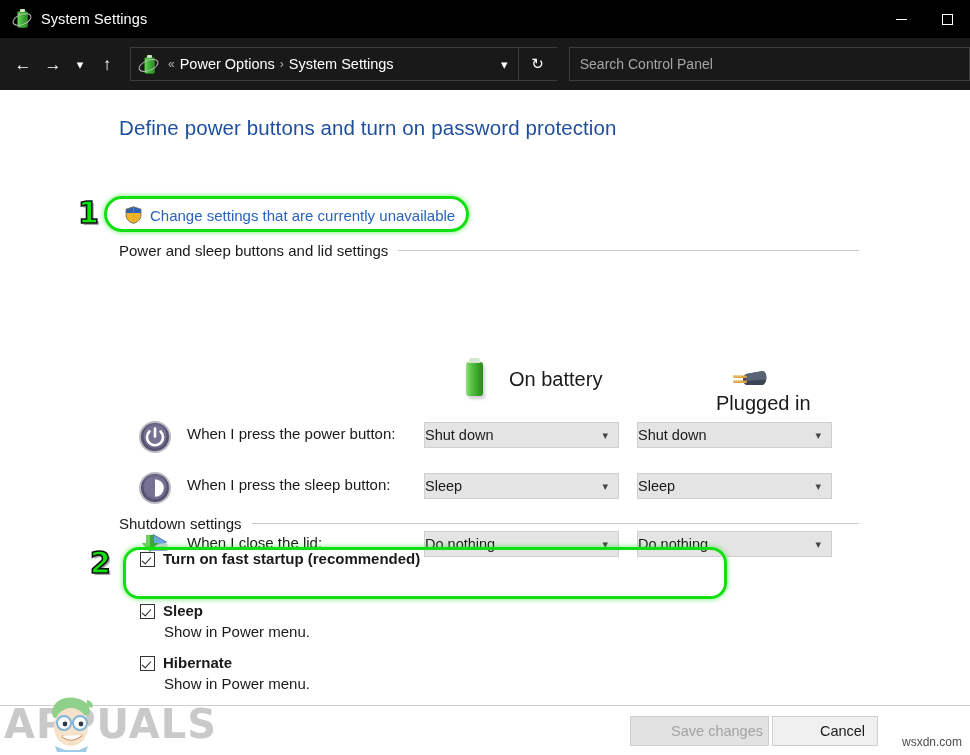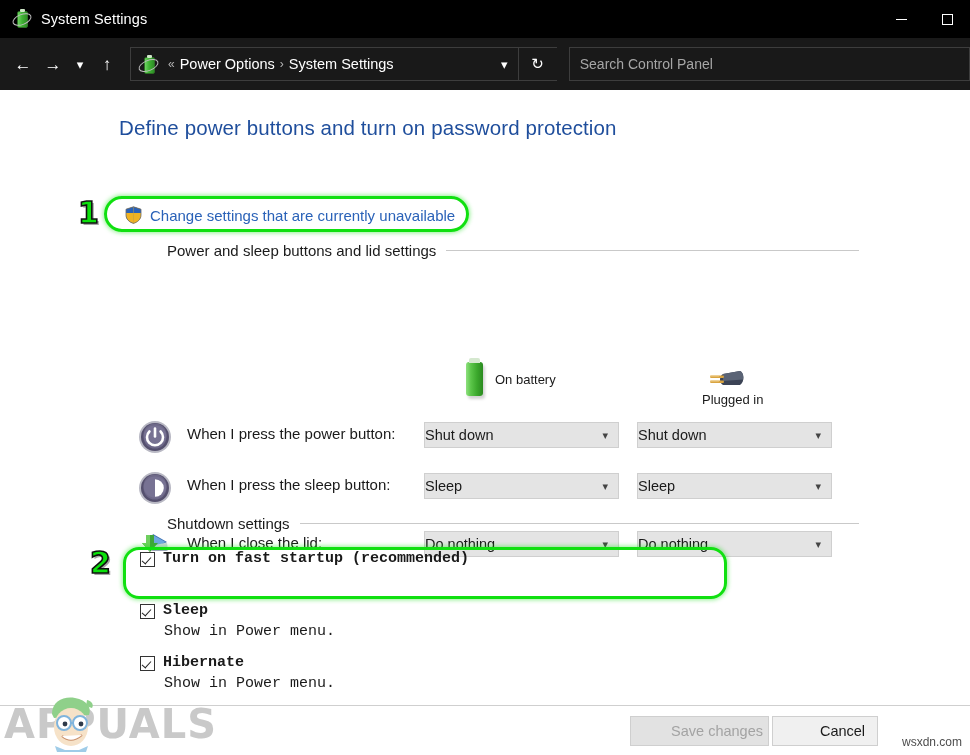--- a/index.html
+++ b/index.html
@@ -191,36 +191,36 @@
   .marker-2 { left: 90px; top: 458px; }
 
   
   .section-head {
     position: absolute;
     left: 119px;
     display: flex; align-items: center;
     width: 740px;
   }
   .section-head .lbl {
-    color: #1a1a1a; font-size: 15px; white-space: nowrap; margin-left: 48px;
+    color: #1a1a1a; font-size: 15px; white-space: nowrap;
   }
   .section-head .rule {
     flex: 1; height: 1px; background: #c9c9c9; margin-left: 10px;
   }
   .sec-power { top: 152px; }
   .sec-shutdown { top: 425px; }
 
   
   .col-head {
     position: absolute; display: flex; align-items: center;
   }
   .col-battery { left: 466px; top: 272px; }
   .col-plug { left: 690px; top: 278px; flex-direction: column; }
   .col-head .lbl {
-    color: #1a1a1a; font-size: 13px; margin-left: 12px; white-space: nowrap;
+    color: #1a1a1a; font-size: 20px; margin-left: 26px; white-space: nowrap;
   }
   .batt-big {
     width: 17px; height: 34px;
     background: linear-gradient(to right,#8fe07f 0%,#5cc64a 28%,#3ba82c 65%,#2b8a20 100%);
     border-radius: 3px;
     position: relative;
     box-shadow: 2px 3px 3px rgba(0,0,0,.18);
   }
   .batt-big::before {
     content:""; position:absolute; left: 3px; top: -4px;
@@ -254,21 +254,21 @@
   .combo.c2 { left: 637px; width: 195px; }
   .combo .val {
     color: #1a1a1a; font-size: 14.5px; padding-left: 0;
   }
   .combo .arr {
     margin-left: auto; padding-right: 10px;
     color: #444; font-size: 11px; line-height: 1;
   }
 
   
-  .opt { position: absolute; left: 140px; font-family: Liberation Mono, monospace; }
+  .opt { position: absolute; left: 140px; }
   .opt-1 { top: 460px; }
   .opt-2 { top: 512px; }
   .opt-3 { top: 564px; }
   .cbrow { display: flex; align-items: flex-start; }
   .cb {
     width: 15px; height: 15px;
     border: 1px solid #333;
     background: #ffffff;
     box-sizing: border-box;
     position: relative;

